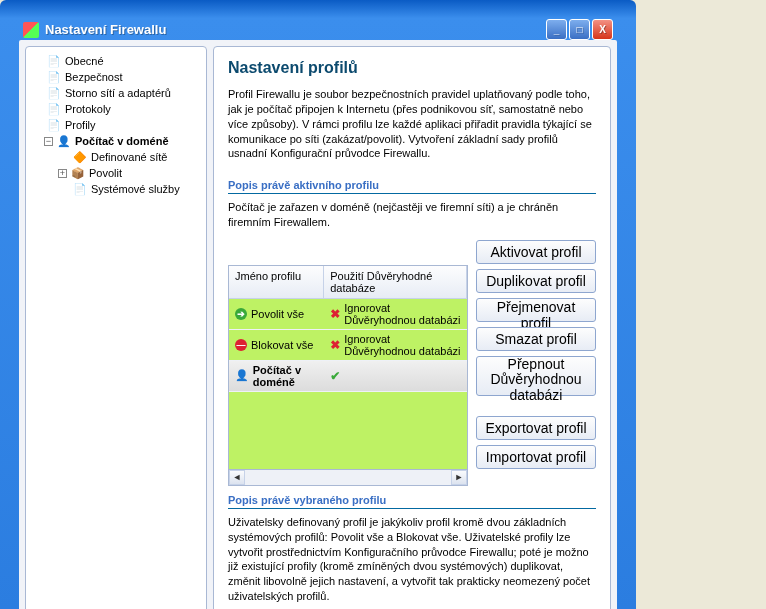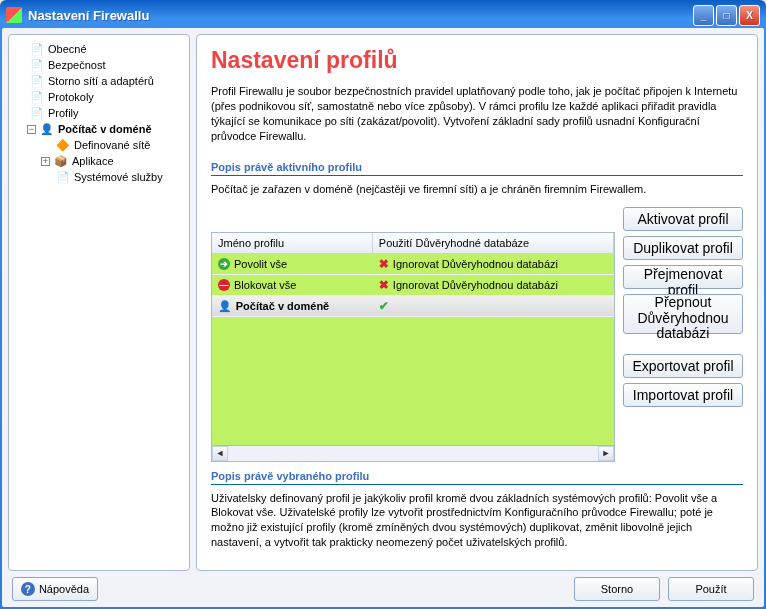--- a/index.html
+++ b/index.html
@@ -6,24 +6,24 @@
   body {
     margin: 0;
     font-family: Tahoma, Arial, sans-serif;
     font-size: 11px;
     background: #ece9d8;
     width: 766px;
     height: 609px;
     overflow: hidden;
   }
   .window {
-    width: 766px;
+    width: 636px;
     height: 609px;
     background: linear-gradient(to bottom, #0a5bc4 0%, #3b8eed 3%, #2b7de0 100%);
-    padding: 2px;
+    padding: 19px;
     display: flex;
     flex-direction: column;
     border-radius: 6px 6px 0 0;
   }
   .titlebar {
     height: 26px;
     display: flex;
     align-items: center;
     padding: 0 4px;
     color: #fff;
@@ -100,22 +100,22 @@
   .indent1 { padding-left: 14px; }
   .indent2 { padding-left: 28px; }
   .content {
     flex: 1;
     padding: 10px 14px;
     display: flex;
     flex-direction: column;
     min-width: 0;
   }
   h1.section-title {
-    color: #ef4444;
-    font-size: 23px;
+    color: #0c4a6e;
+    font-size: 16px;
     font-weight: bold;
     margin: 2px 0 10px 0;
   }
   .body-text {
     color: #000;
     line-height: 1.35;
     margin-bottom: 10px;
   }
   .subhead {
     color: #3a6fc4;
@@ -285,21 +285,21 @@
           <span class="tree-label">Počítač v doméně</span>
         </div>
         <div class="tree-item indent2">
           <span class="tree-spacer"></span>
           <span class="tree-icon">🔶</span>
           <span class="tree-label">Definované sítě</span>
         </div>
         <div class="tree-item indent2">
           <span class="tree-expander">+</span>
           <span class="tree-icon">📦</span>
-          <span class="tree-label">Aplikace</span>
+          <span class="tree-label">Povolit</span>
         </div>
         <div class="tree-item indent2">
           <span class="tree-spacer"></span>
           <span class="tree-icon">📄</span>
           <span class="tree-label">Systémové služby</span>
         </div>
       </div>
 
       <div class="panel content">
         <h1 class="section-title">Nastavení profilů</h1>
@@ -349,20 +349,21 @@
               <div class="arrow">◄</div>
               <div class="track"></div>
               <div class="arrow">►</div>
             </div>
           </div>
 
           <div class="btn-col">
             <button class="app-btn">Aktivovat profil</button>
             <button class="app-btn">Duplikovat profil</button>
             <button class="app-btn">Přejmenovat profil</button>
+            <button class="app-btn">Smazat profil</button>
             <button class="app-btn tall">Přepnout Důvěryhodnou databázi</button>
             <div class="gap"></div>
             <button class="app-btn">Exportovat profil</button>
             <button class="app-btn">Importovat profil</button>
           </div>
         </div>
 
         <div class="subhead">Popis právě vybraného profilu</div>
         <div class="body-text">Uživatelsky definovaný profil je jakýkoliv profil kromě dvou základních systémových profilů: Povolit vše a Blokovat vše. Uživatelské profily lze vytvořit prostřednictvím Konfiguračního průvodce Firewallu; poté je možno již existující profily (kromě zmíněných dvou systémových) duplikovat, změnit libovolně jejich nastavení, a vytvořit tak prakticky neomezený počet uživatelských profilů.</div>
       </div>

